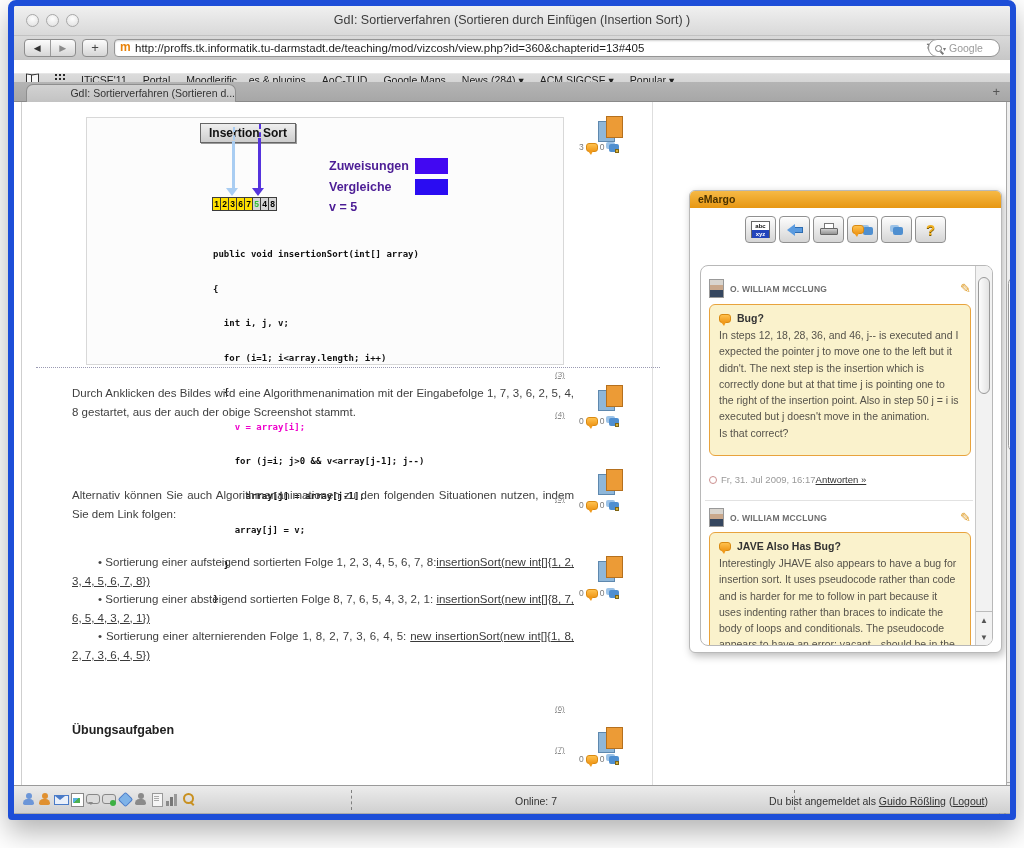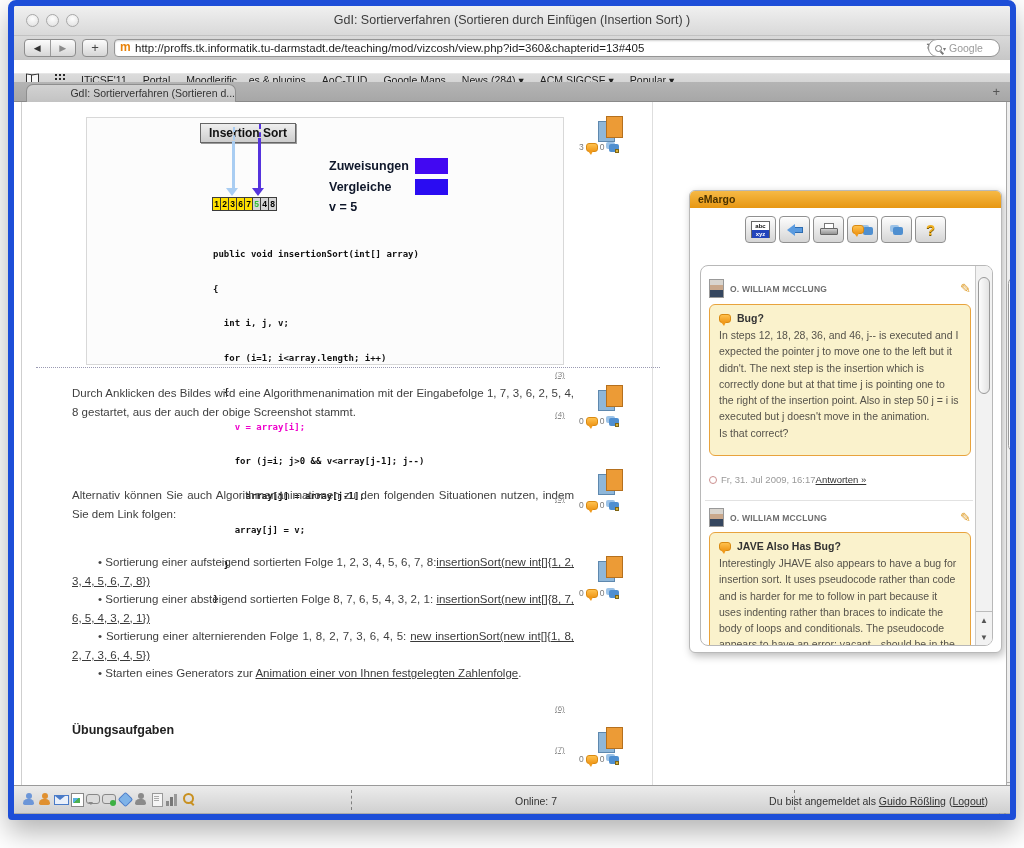--- a/index.html
+++ b/index.html
@@ -67,21 +67,21 @@
               background:linear-gradient(#efefef,#cdcdcd); border:1px solid #666; box-shadow:1px 1px 0 #9a9a9a;
               padding:2px 8px; }
   .ar-dash { position:absolute; width:0; border-left:2px dashed; }
   .ar-shaft { position:absolute; width:3px; }
   .ar-head { position:absolute; width:0; height:0; border-left:6px solid transparent; border-right:6px solid transparent; border-top-width:8px; border-top-style:solid; }
   .arr { position:absolute; left:126px; top:79px; display:flex; }
   .cell { width:9px; height:14px; border:1px solid #3c3c3c; margin-left:-1px; text-align:center;
           font-size:8.5px; font-weight:bold; line-height:12px; background:#d6d6d6; color:#000; }
   .cell.y { background:#ffe000; }
   .cell.g { color:#2fbf2f; }
-  .leg-label { position:absolute; left:242px; font-size:12.5px; font-weight:bold; color:#0f172a; }
+  .leg-label { position:absolute; left:242px; font-size:12.5px; font-weight:bold; color:#4c1d95; }
   .leg-rect { position:absolute; left:328px; width:33px; height:16px; }
   .code { position:absolute; left:126px; top:108px; font-family:"DejaVu Sans Mono",monospace;
           font-size:9px; font-weight:bold; color:#111; line-height:11.5px; white-space:pre; }
   .code .hl { color:#ee00cc; }
   .dotsep { position:absolute; left:22px; top:265px; width:624px; border-top:1px dotted #9a9ab2; }
   .para { position:absolute; left:58px; width:502px; font-size:11.5px; color:#3f3f3f; line-height:18.5px; text-align:justify; }
   .marker { position:absolute; font-size:8px; color:#888; text-decoration:underline; }
   .bullet { text-indent:26px; }
   .bullet::before { content:"•  "; }
   .link { text-decoration:underline; color:#3a3a3a; }
@@ -290,21 +290,20 @@
     <div class="para" style="top:282px;">Durch Anklicken des Bildes wird eine Algorithmenanimation mit der Eingabefolge 1, 7, 3, 6, 2, 5, 4, 8 gestartet, aus der auch der obige Screenshot stammt.</div>
     <a class="marker" style="left:541px;top:308px;">(4)</a>
 
     <div class="para" style="top:384px;">Alternativ können Sie auch Algorithmenanimationen zu den folgenden Situationen nutzen, indem Sie dem Link folgen:</div>
     <a class="marker" style="left:541px;top:392px;">(5)</a>
 
     <div class="para" style="top:451px;">
       <div class="bullet"><span>Sortierung einer aufsteigend sortierten Folge 1, 2, 3, 4, 5, 6, 7, 8:</span><a class="link">insertionSort(new int[]{1, 2, 3, 4, 5, 6, 7, 8})</a><span></span></div>
       <div class="bullet"><span>Sortierung einer absteigend sortierten Folge 8, 7, 6, 5, 4, 3, 2, 1: </span><a class="link">insertionSort(new int[]{8, 7, 6, 5, 4, 3, 2, 1})</a><span></span></div>
       <div class="bullet"><span>Sortierung einer alternierenden Folge 1, 8, 2, 7, 3, 6, 4, 5: </span><a class="link">new insertionSort(new int[]{1, 8, 2, 7, 3, 6, 4, 5})</a><span></span></div>
-      <div class="bullet"><span>Starten eines Generators zur </span><a class="link">Animation einer von Ihnen festgelegten Zahlenfolge</a><span>.</span></div>
     </div>
 
     <a class="marker" style="left:541px;top:602px;">(6)</a>
     <div class="heading" style="top:621px;">Übungsaufgaben</div>
     <a class="marker" style="left:541px;top:643px;">(7)</a>
 
     <div class="bookicon" style="left:584px;top:14px;">
         <span class="bk"></span>
         <span class="fr"></span>
       </div>

